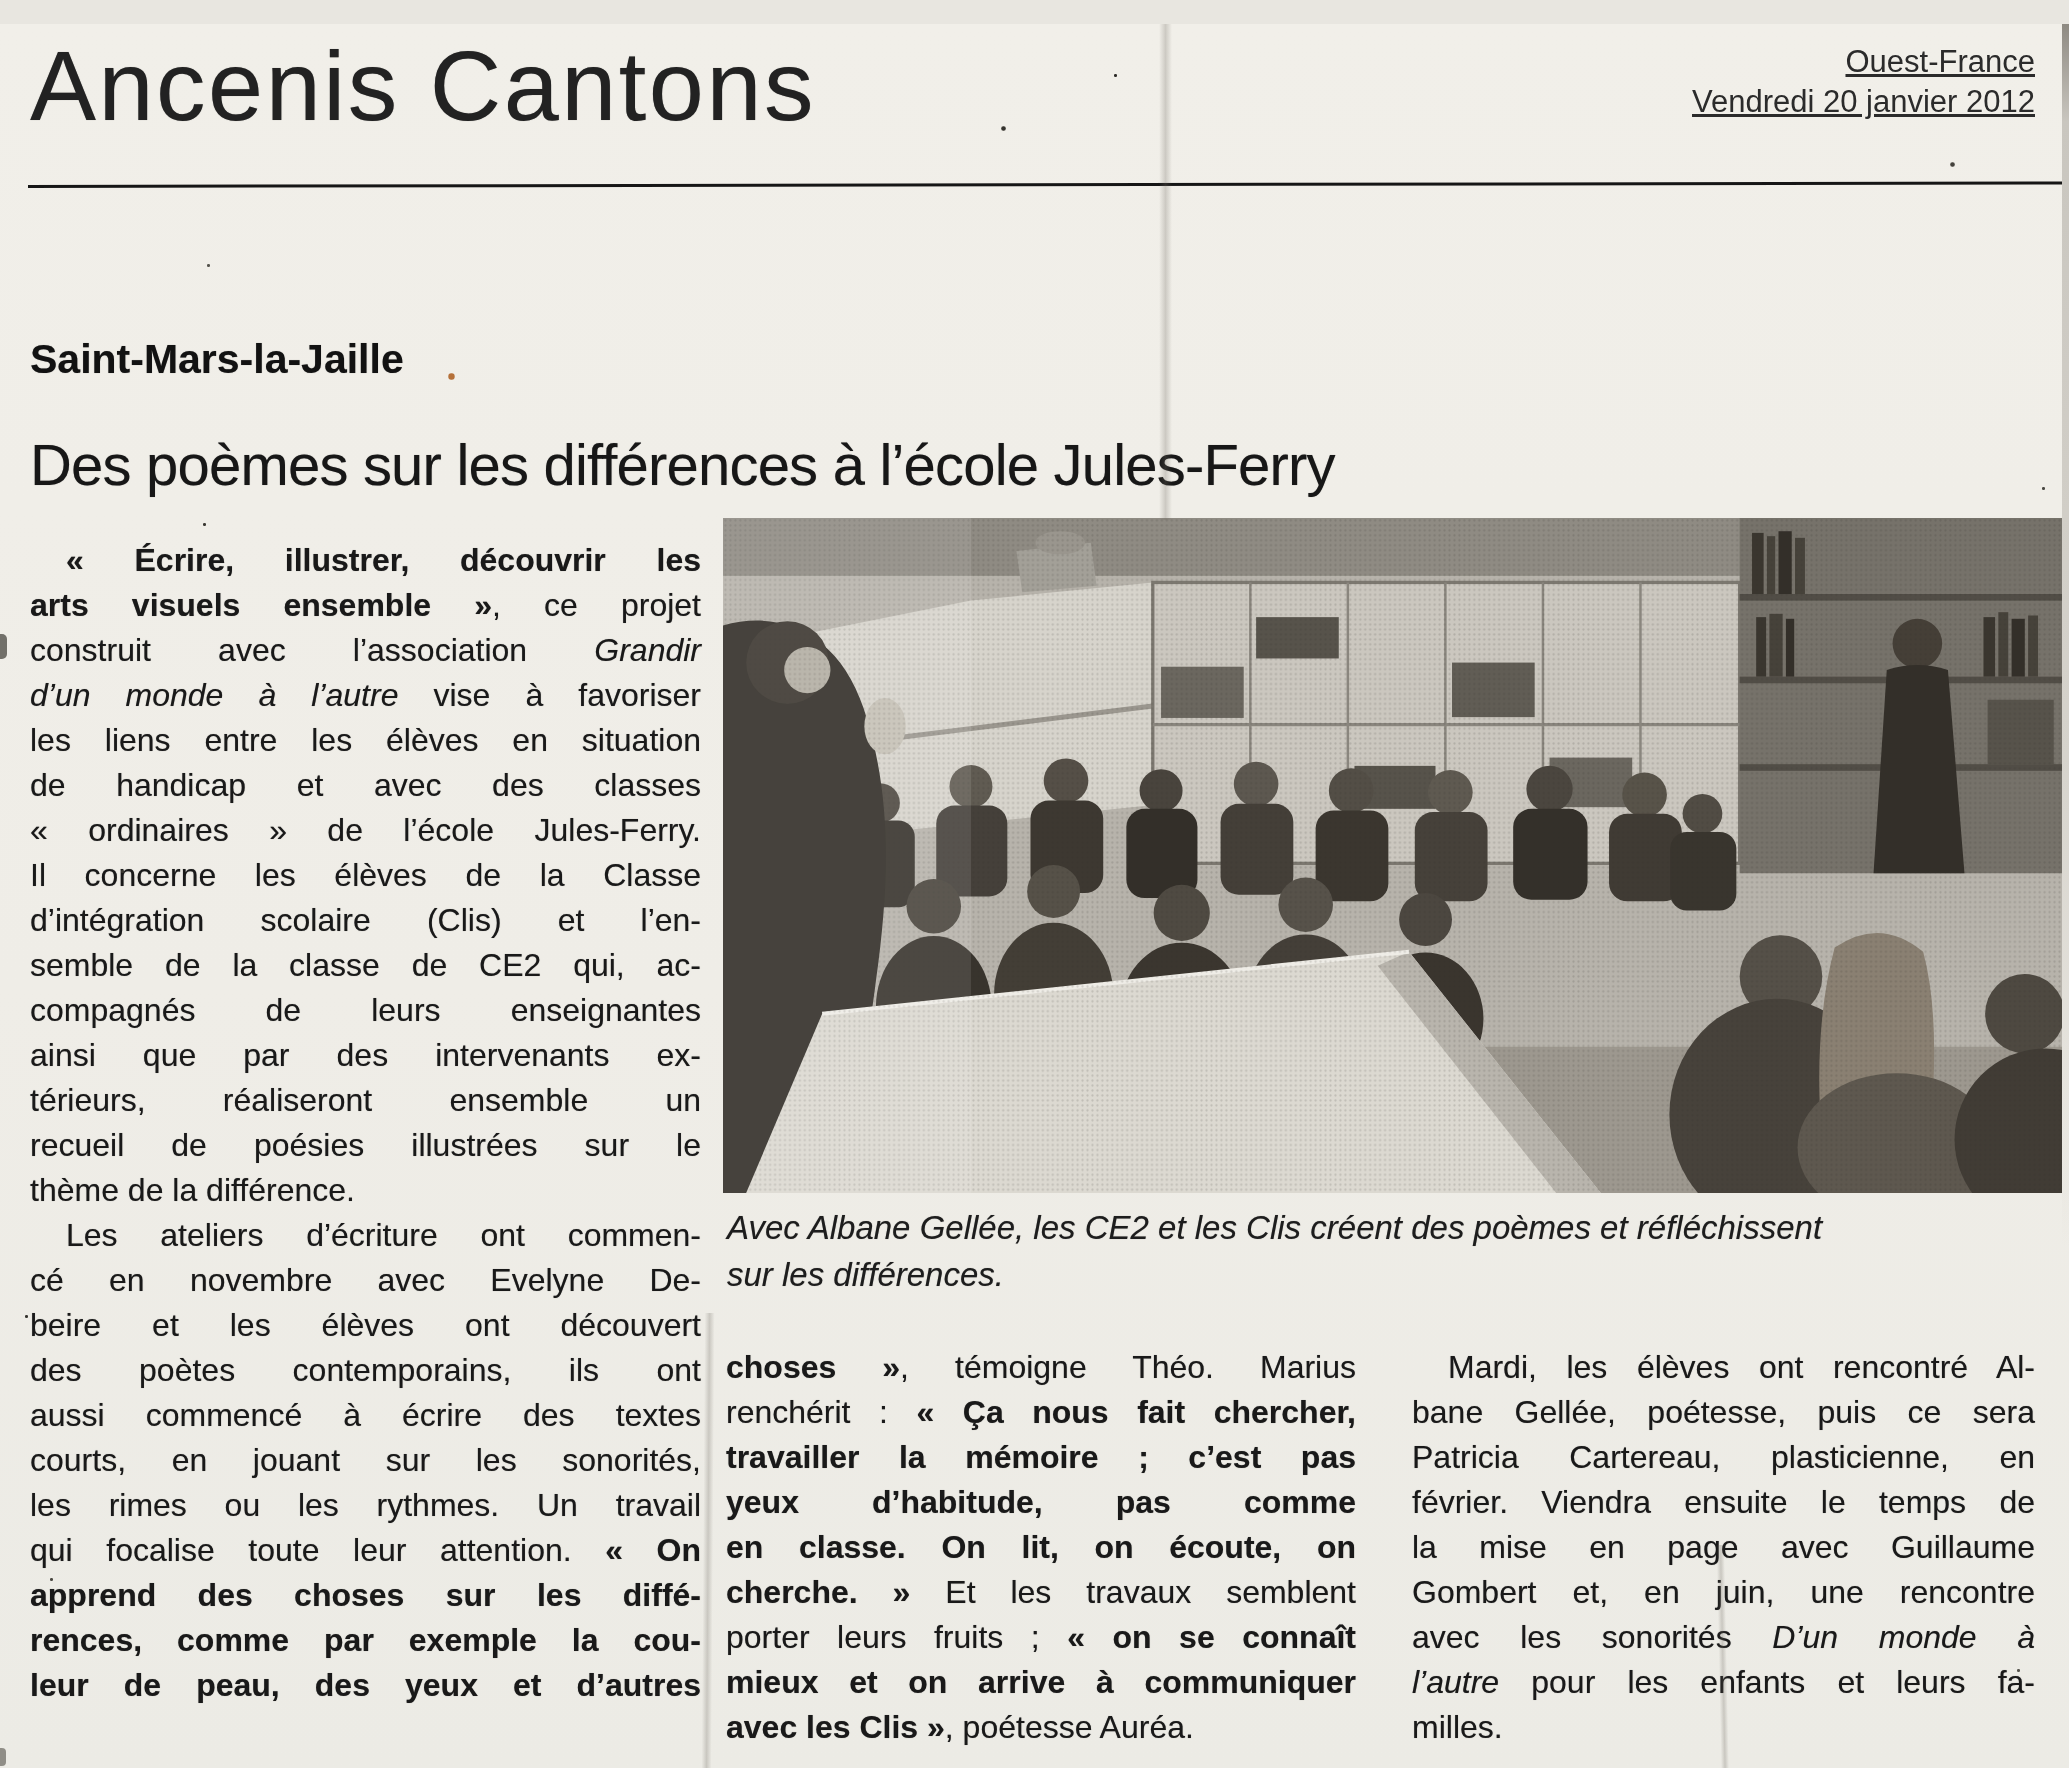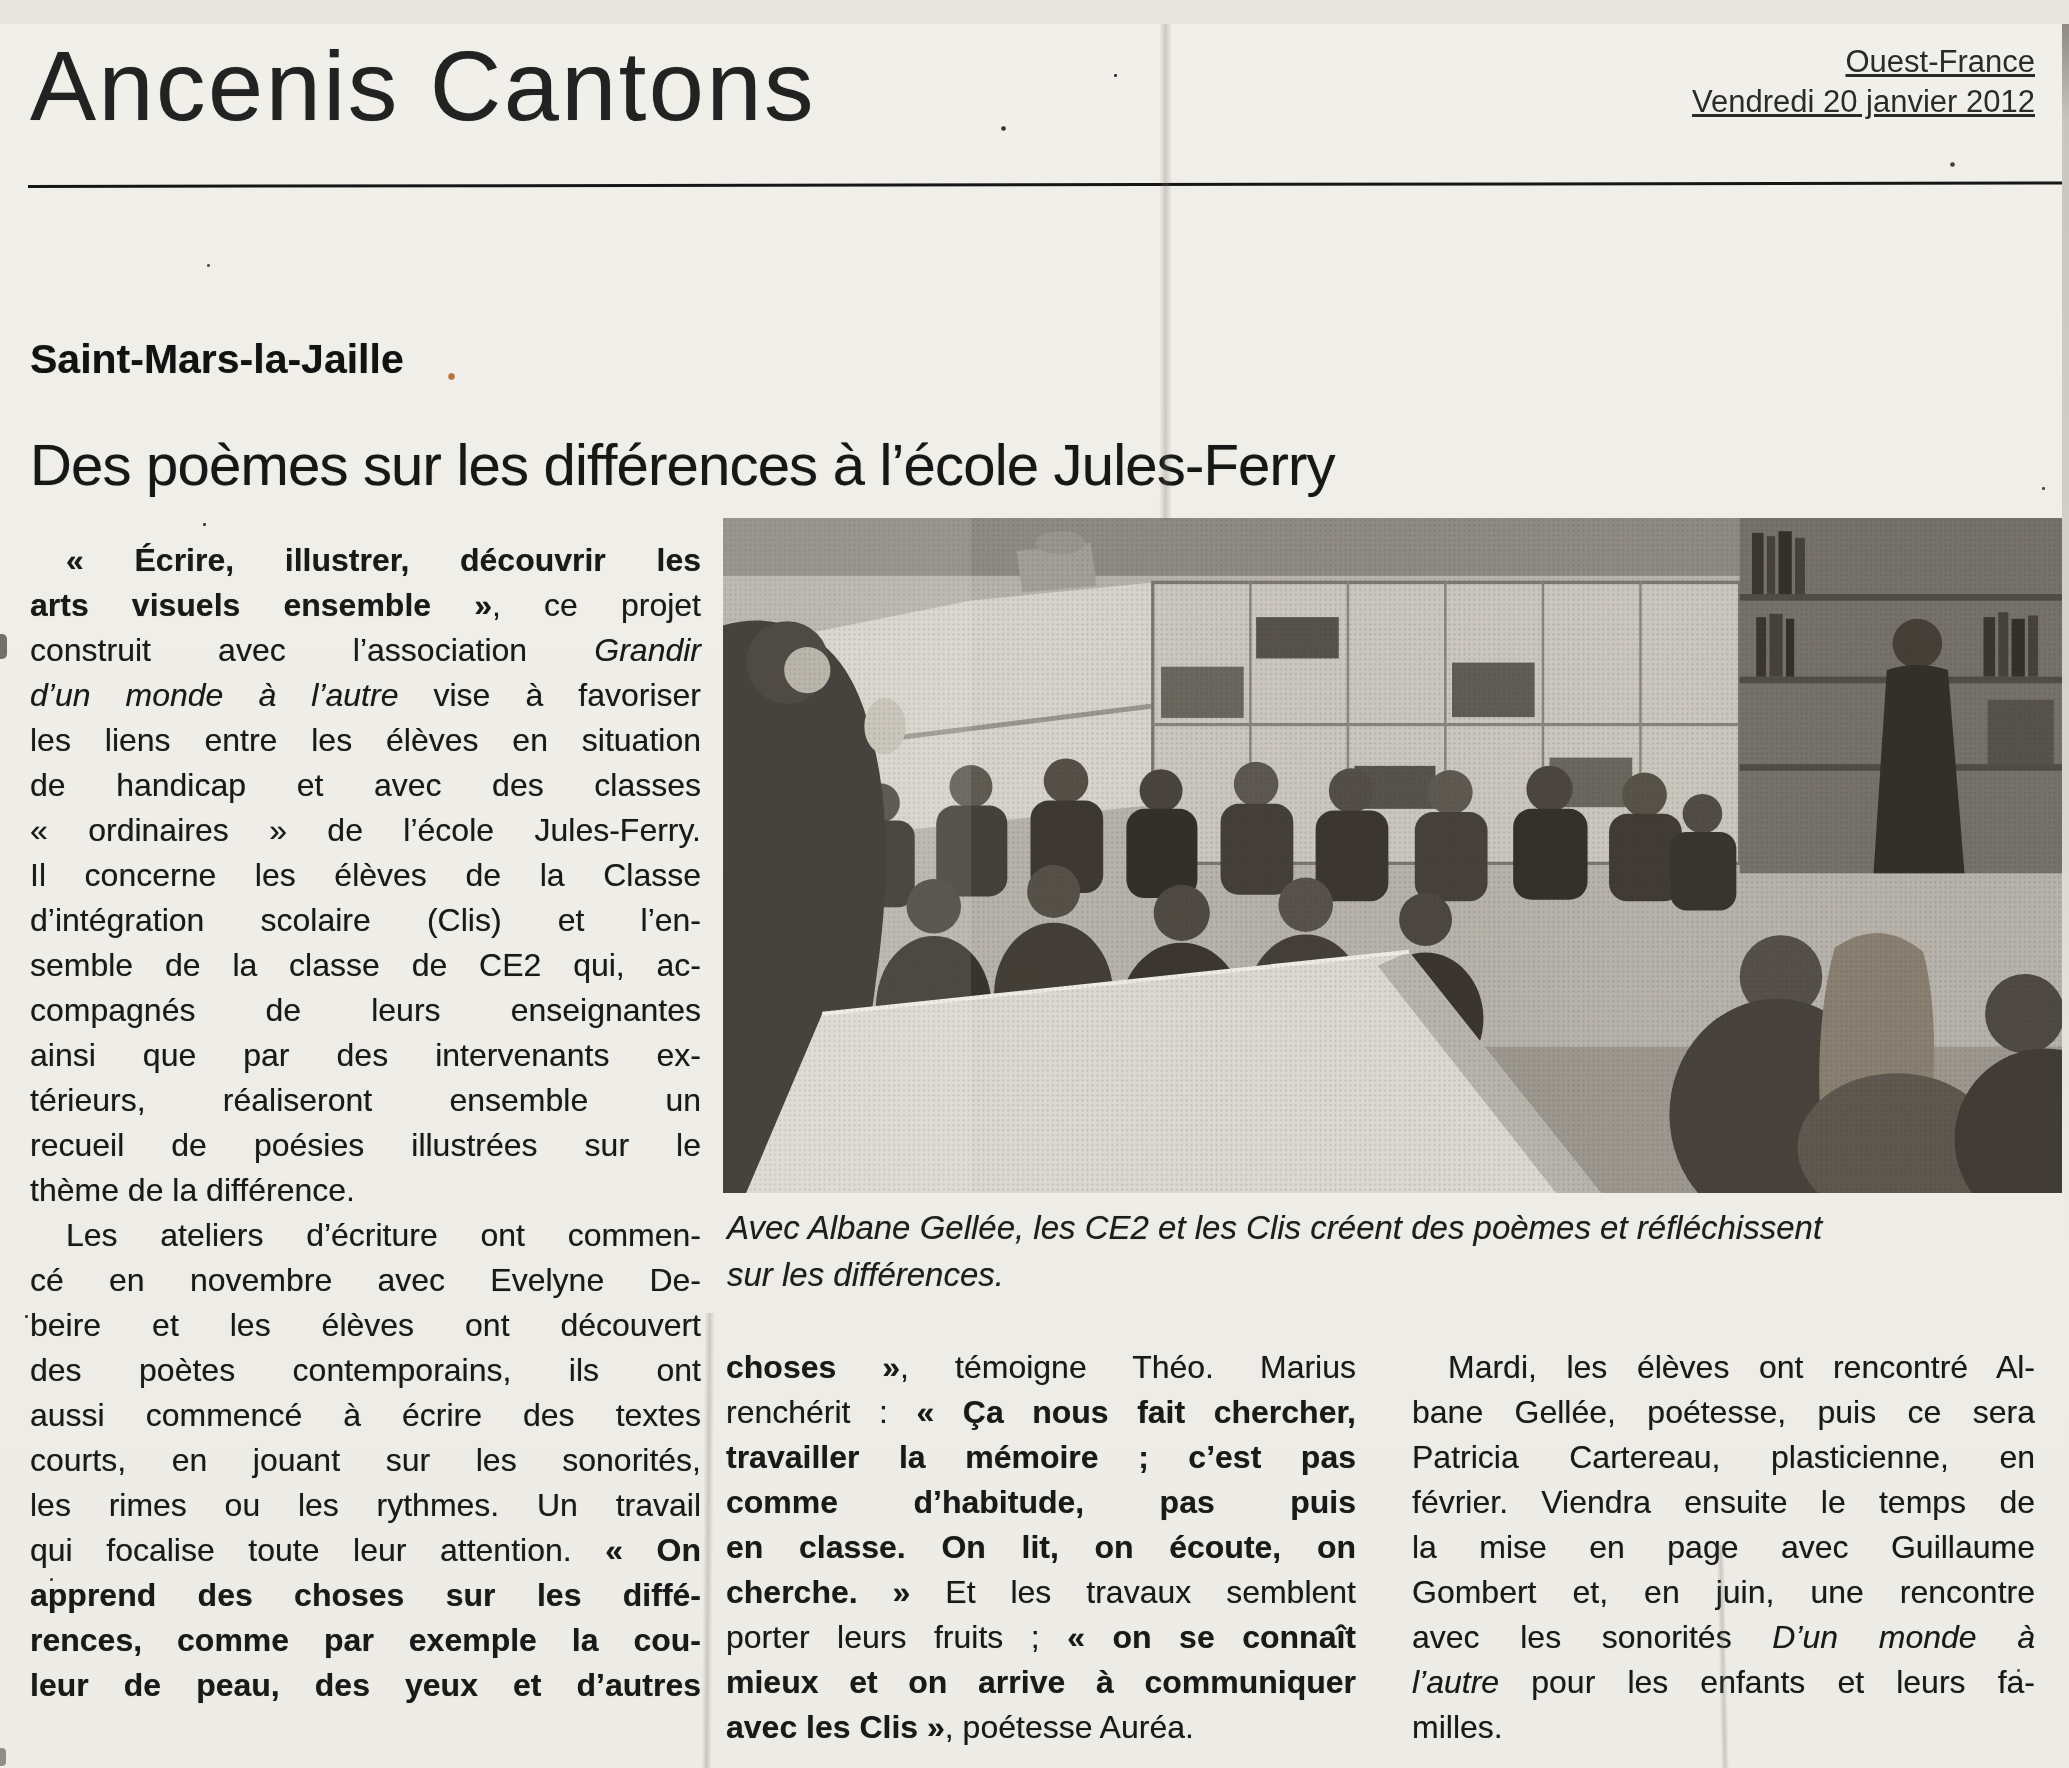--- a/index.html
+++ b/index.html
@@ -257,21 +257,21 @@
       <div class="bline soft"><span>les rimes ou les rythmes. Un travail</span></div>
       <div class="bline soft"><span>qui focalise toute leur attention. </span><span class="b">« On</span></div>
       <div class="bline soft"><span class="b">apprend des choses sur les diffé-</span></div>
       <div class="bline soft"><span class="b">rences, comme par exemple la cou-</span></div>
       <div class="bline soft"><span class="b">leur de peau, des yeux et d’autres</span></div>
     </div>
   <div class="col col-middle">
       <div class="bline soft"><span class="b">choses »</span><span>, témoigne Théo. Marius</span></div>
       <div class="bline soft"><span>renchérit : </span><span class="b">« Ça nous fait chercher,</span></div>
       <div class="bline soft"><span class="b">travailler la mémoire ; c’est pas</span></div>
-      <div class="bline soft"><span class="b">comme d’habitude, pas puis</span></div>
+      <div class="bline soft"><span class="b">yeux d’habitude, pas comme</span></div>
       <div class="bline soft"><span class="b">en classe. On lit, on écoute, on</span></div>
       <div class="bline soft"><span class="b">cherche. »</span><span> Et les travaux semblent</span></div>
       <div class="bline soft"><span>porter leurs fruits ; </span><span class="b">« on se connaît</span></div>
       <div class="bline soft"><span class="b">mieux et on arrive à communiquer</span></div>
       <div class="bline soft end"><span class="b">avec les Clis »</span><span>, poétesse Auréa.</span></div>
     </div>
   <div class="col col-right">
       <div class="bline soft ind"><span>Mardi, les élèves ont rencontré Al-</span></div>
       <div class="bline soft"><span>bane Gellée, poétesse, puis ce sera</span></div>
       <div class="bline soft"><span>Patricia Cartereau, plasticienne, en</span></div>

